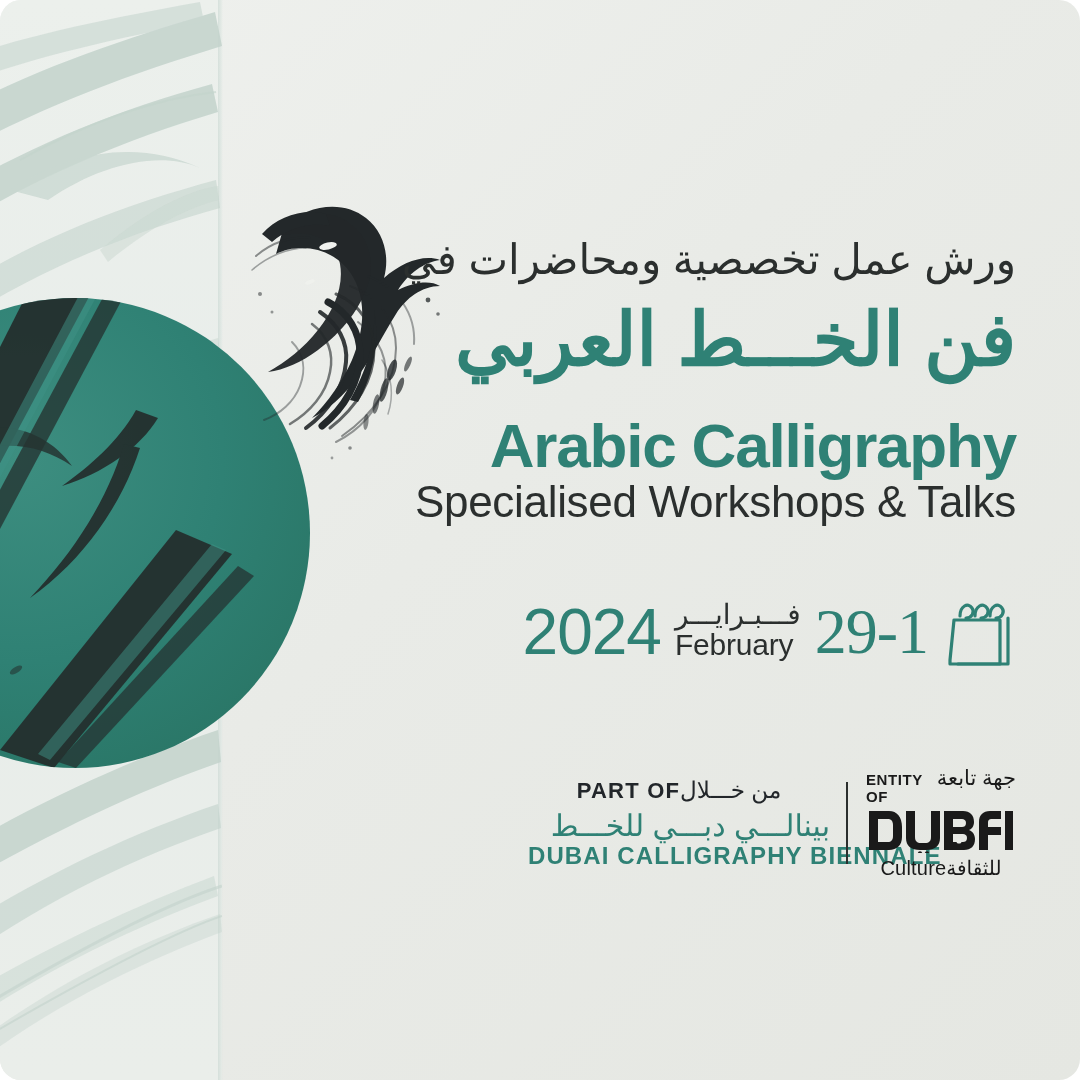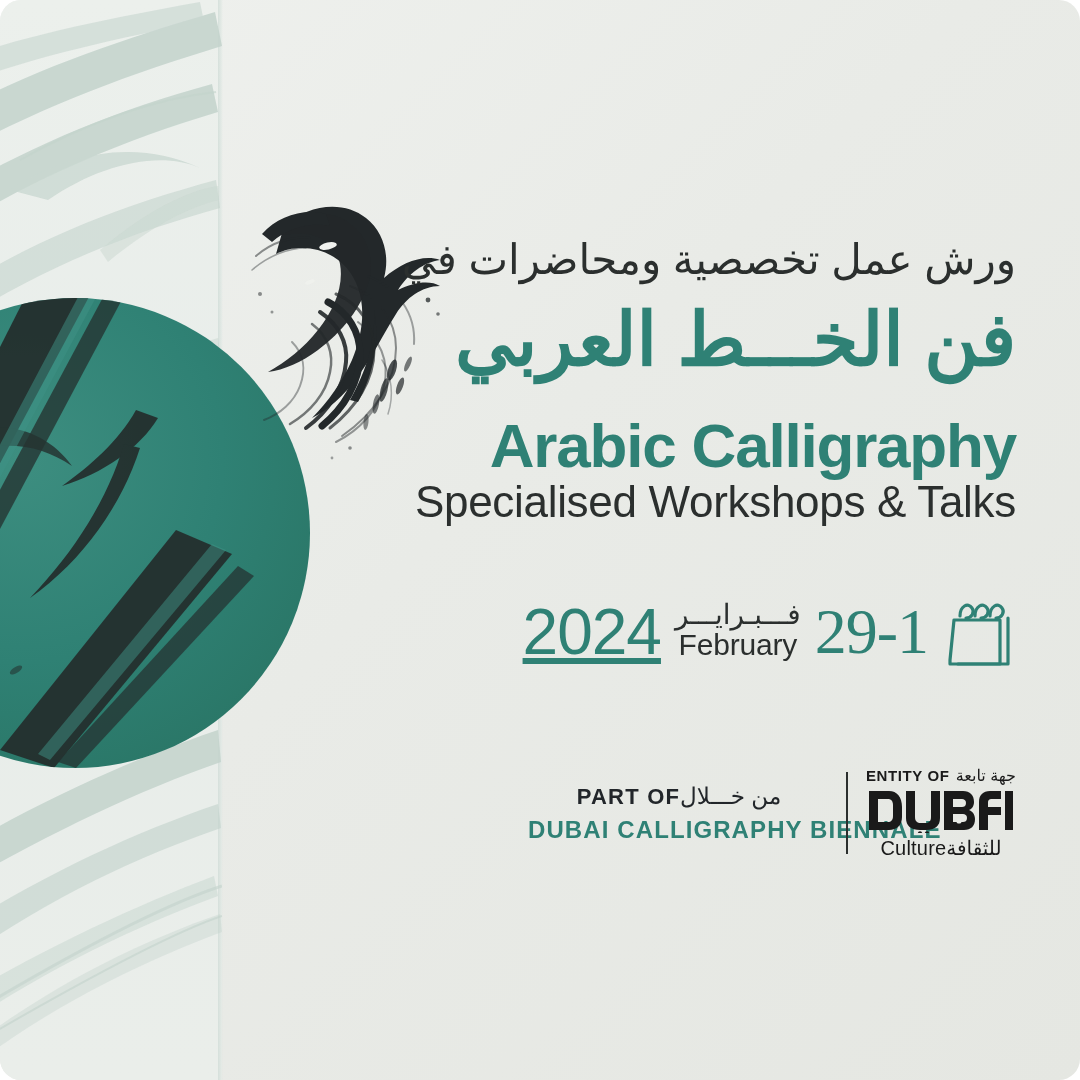--- a/index.html
+++ b/index.html
@@ -153,27 +153,25 @@
     gap: 14px;
     direction: ltr;
   }
 
   .date-year {
     font-size: 64px;
     font-weight: 300;
     color: #2f8175;
     line-height: 1;
     letter-spacing: -1px;
-    text-decoration: underline;
   }
 
   .date-month {
     display: flex;
     flex-direction: column;
-    align-items: center;
     justify-content: center;
     line-height: 1.02;
     padding-bottom: 2px;
   }
 
   .date-month-ar {
     font-size: 28px;
     font-weight: 400;
     color: #2b2f2e;
     direction: rtl;
@@ -292,21 +290,21 @@
   }
 
   .dc-entity-en {
     font-size: 15px;
     font-weight: 700;
     color: #1a1a1a;
     letter-spacing: 0.6px;
   }
 
   .dc-entity-ar {
-    font-size: 16px;
+    font-size: 21px;
     font-weight: 400;
     color: #1a1a1a;
     direction: rtl;
     white-space: nowrap;
   }
 
   .dc-mark {
     width: 148px;
     height: 46px;
     display: block;
@@ -475,20 +473,21 @@
       </svg>
     </div>
 
     <div class="footer">
 
       <div class="biennale">
         <div class="biennale-top">
           <span class="part-of">PART OF</span>
           <span class="min-khilal">من خـــلال</span>
         </div>
+        <div class="biennale-ar">بينالـــي دبـــي للخـــط</div>
         <div class="biennale-en">DUBAI CALLIGRAPHY BIENNALE</div>
       </div>
 
       <div class="divider"></div>
 
       <div class="dc-logo">
         <div class="dc-top">
           <span class="dc-entity-en">ENTITY OF</span>
           <span class="dc-entity-ar">جهة تابعة</span>
         </div>

